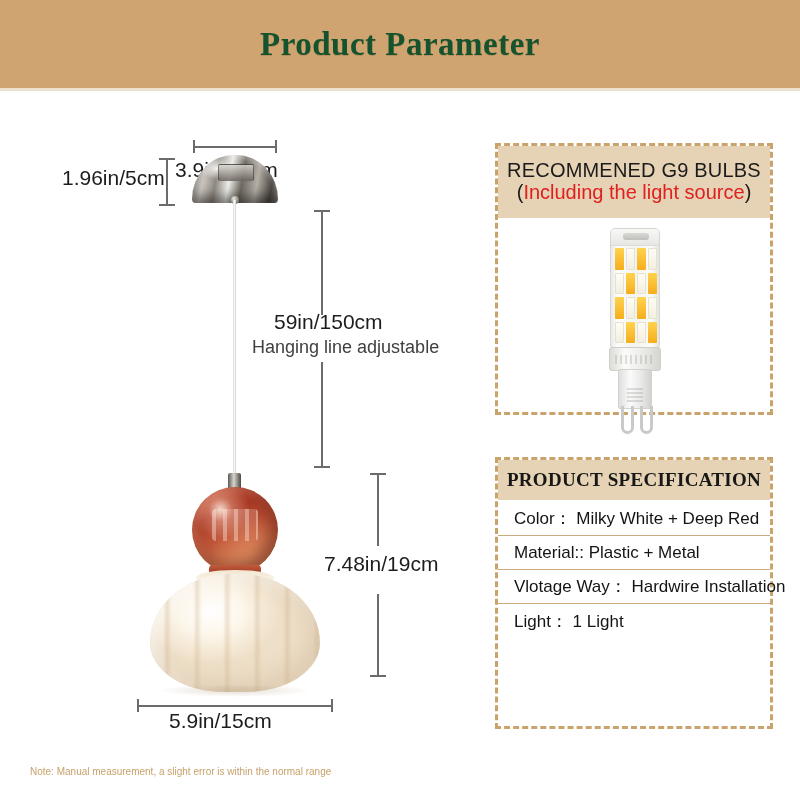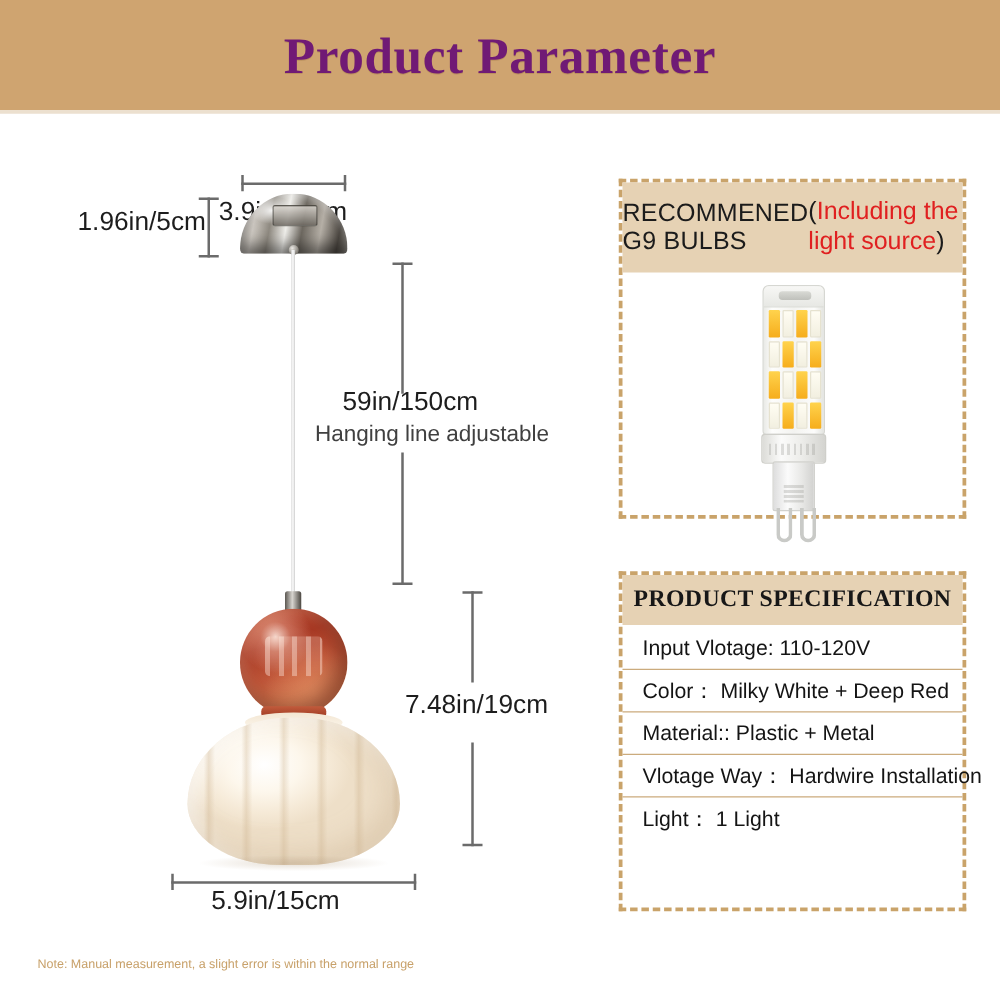--- a/index.html
+++ b/index.html
@@ -11,21 +11,21 @@
   #page{position:absolute;inset:0;width:800px;height:800px;}
 
   
   .header-band{
     position:absolute;left:0;top:0;width:800px;height:88px;
     background:#cfa470;
     display:flex;align-items:center;justify-content:center;
   }
   .header-title{
     font-family:"Liberation Serif", serif;
-    font-weight:bold;color:#701a75;font-size:41px;letter-spacing:.5px;
+    font-weight:bold;color:#14532d;font-size:33px;letter-spacing:.5px;
     text-shadow:0 1px 0 rgba(150,110,60,.35);
   }
   .header-underline{
     position:absolute;left:0;top:88px;width:800px;height:3px;
     background:#ece0cf;
   }
 
   
   .dim-label{position:absolute;color:#1d1d1d;font-size:21px;white-space:nowrap;}
   .dim-sub{position:absolute;color:#404040;font-size:18px;white-space:nowrap;}
@@ -115,21 +115,21 @@
     position:absolute;left:158px;top:684px;width:154px;height:13px;border-radius:50%;
     background:radial-gradient(ellipse at center, rgba(170,145,112,.30), rgba(170,145,112,0) 70%);
   }
 
   
   .dashed-box{
     position:absolute;border:3px dashed #c9a36a;background:#ffffff;box-sizing:border-box;
   }
   .box-title{
     position:absolute;box-sizing:border-box;background:#e6d2b4;
-    display:flex;align-items:center;justify-content:center;
+    display:flex;flex-direction:column;align-items:center;justify-content:center;
   }
   .bulb-title-1{font-size:20px;color:#1b1b1b;letter-spacing:.2px;line-height:1.12;}
   .bulb-title-2{font-size:20px;color:#1b1b1b;line-height:1.18;}
   .bulb-title-2 .red{color:#e02020;}
 
   .spec-title{
     font-family:"Liberation Serif", serif;font-weight:bold;
     font-size:19px;color:#171717;letter-spacing:.3px;
   }
 
@@ -284,21 +284,20 @@
     <div class="bulb-neck"></div>
     <div class="pin l"></div>
     <div class="pin r"></div>
   </div>
 
   <div class="dashed-box" style="left:495px;top:457px;width:278px;height:272px;">
     <div class="box-title" style="left:0;top:0;width:100%;height:40px;">
       <div class="spec-title">PRODUCT SPECIFICATION</div>
     </div>
     <div class="spec-rows" style="top:42px;">
-      <div class="spec-row">Input Vlotage:  110-120V</div>
       <div class="spec-row">Color：  Milky White + Deep Red</div>
       <div class="spec-row">Material::  Plastic + Metal</div>
       <div class="spec-row">Vlotage Way：  Hardwire Installation</div>
       <div class="spec-row">Light：  1 Light</div>
     </div>
   </div>
 
   <div class="footer-note">Note: Manual measurement, a slight error is within the normal range</div>
 
 </div>

